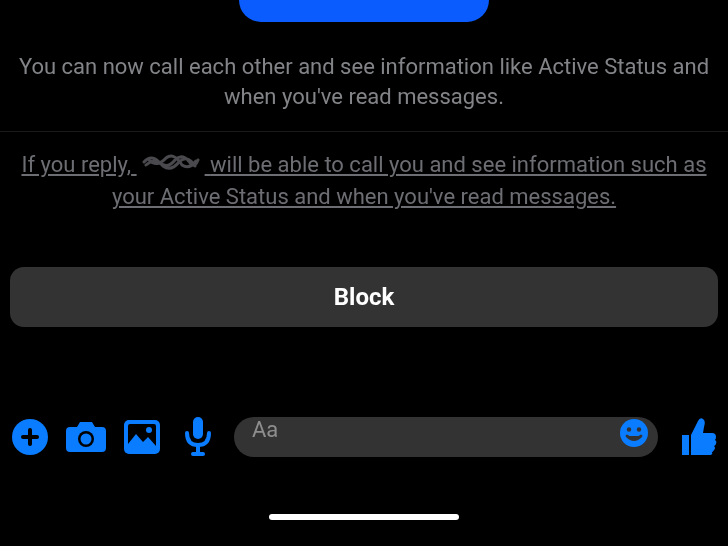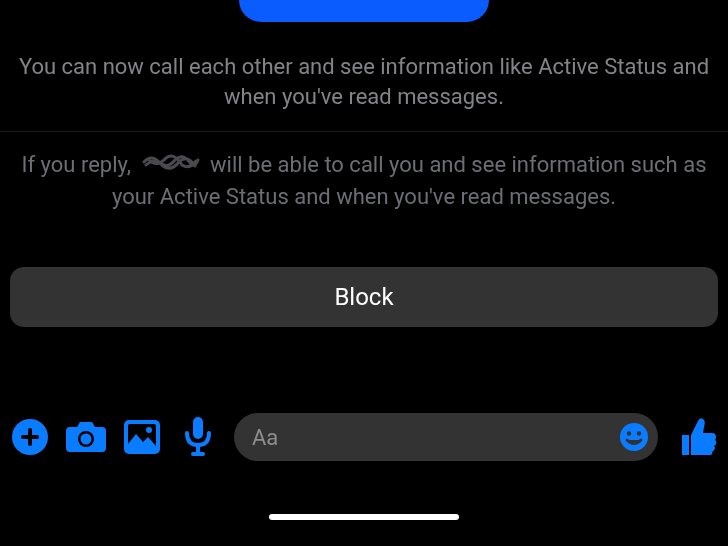--- a/index.html
+++ b/index.html
@@ -47,20 +47,21 @@
     .info-text-2 {
       position: absolute;
       top: 150px;
       left: 0;
       right: 0;
       text-align: center;
       color: #6d6e73;
       font-size: 22px;
       line-height: 1.35;
       padding: 0 18px;
+      text-decoration: underline;
     }
     .scribble {
       display: inline-block;
       vertical-align: middle;
       margin: 0 4px;
     }
     .action-buttons {
       position: absolute;
       top: 267px;
       left: 10px;
@@ -69,21 +70,21 @@
       gap: 12px;
     }
     .action-button {
       flex: 1;
       height: 60px;
       background: #333333;
       border: none;
       border-radius: 14px;
       color: #ffffff;
       font-size: 24px;
-      font-weight: 400;
+      font-weight: 700;
       cursor: pointer;
       font-family: inherit;
     }
     .compose-bar {
       position: absolute;
       bottom: 85px;
       left: 0;
       right: 0;
       display: flex;
       align-items: center;
@@ -94,25 +95,25 @@
       width: 48px;
       height: 48px;
       display: flex;
       align-items: center;
       justify-content: center;
       cursor: pointer;
       flex-shrink: 0;
     }
     .compose-input-wrapper {
       flex: 1;
-      height: 48px;
+      height: 40px;
       background: #333333;
       border-radius: 24px;
       display: flex;
-      align-items: center;
+      align-items: flex-start;
       padding: 0 8px 0 18px;
       margin: 0 4px;
     }
     .compose-input {
       flex: 1;
       background: transparent;
       border: none;
       outline: none;
       color: #8e8e8e;
       font-size: 22px;

